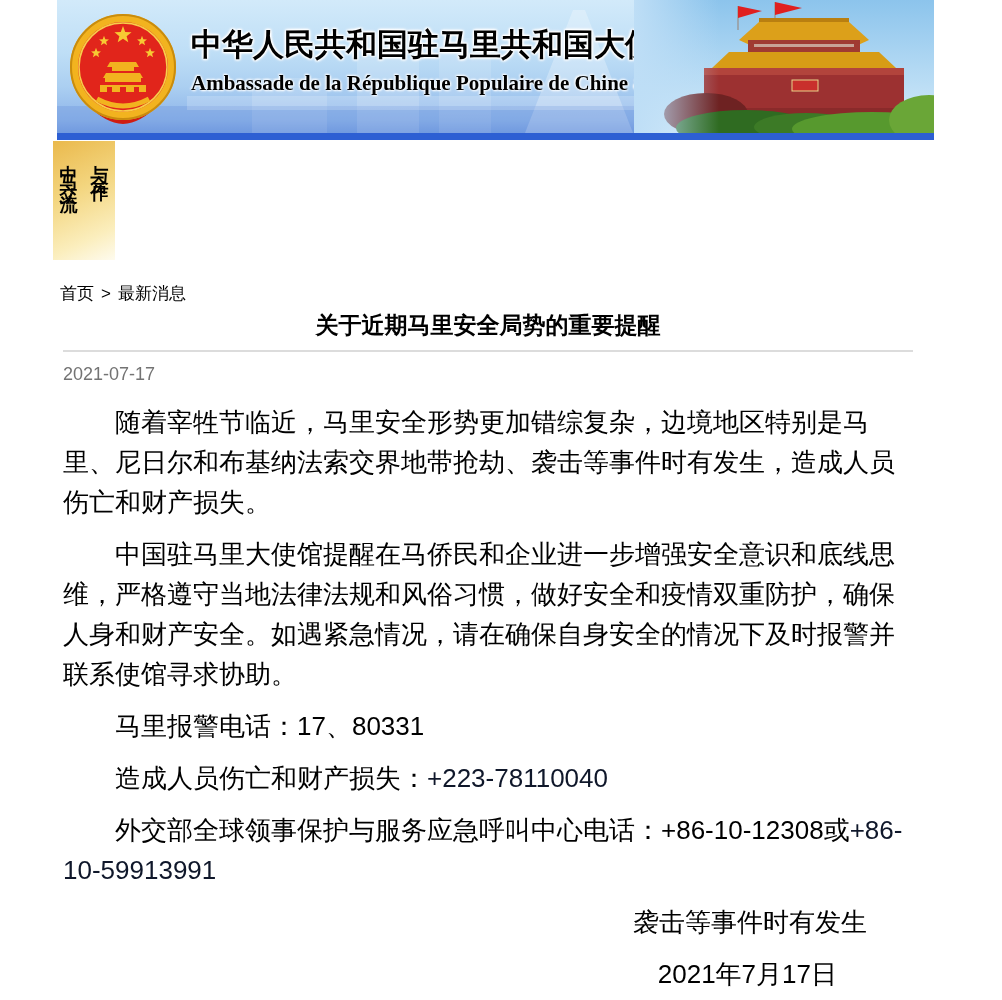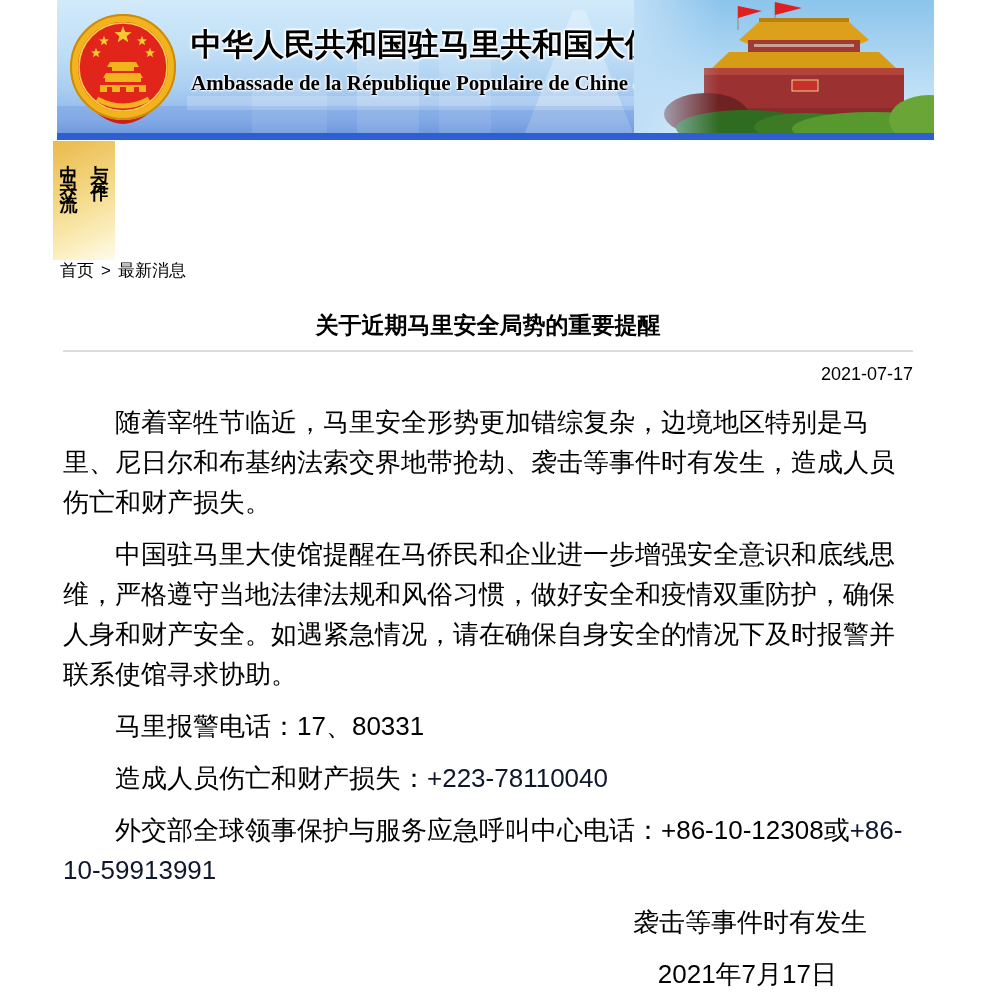--- a/index.html
+++ b/index.html
@@ -26,30 +26,30 @@
 
   
   .menu-box { position:absolute; left:53px; top:141px; width:62px; height:119px;
               background:linear-gradient(155deg,#eab94c 0%,#f3d episodes 0,#f3d57e 40%,#fbeebd 78%,#fefbee 100%);
               background:linear-gradient(155deg,#eab94c 0%,#f3d57e 40%,#fbeebd 78%,#fefbee 100%);
               display:flex; justify-content:center; gap:13px; padding-top:9px; cursor:pointer; }
   .vcol { writing-mode:vertical-lr; text-orientation:upright; font-weight:bold;
           font-size:18px; line-height:18px; letter-spacing:10px; color:#000; }
 
   
-  .breadcrumb { position:absolute; left:60px; top:259px; font-size:17px; color:#000; }
+  .breadcrumb { position:absolute; left:60px; top:282px; font-size:17px; color:#000; }
   .breadcrumb .sep { margin:0 7px; }
   .crumb { cursor:pointer; }
 
   
   .article { position:absolute; left:63px; top:298px; width:850px; }
   .article-title { font-size:23px; font-weight:bold; text-align:center;
                    line-height:30px; margin:12px 0 10px; }
   .divider { border:none; border-top:2px solid #dcdcdc; height:0; margin:0; }
-  .article-date { font-size:18px; line-height:20px; text-align:right; margin:12px 0 18px; color:#000000; }
+  .article-date { font-size:18px; line-height:20px; text-align:left; margin:12px 0 18px; color:#737373; }
   .para { font-size:26px; line-height:40px; text-indent:2em; margin:0 0 12px; }
   .para.break { word-break:break-all; }
   .link { color:#0f172a; text-decoration:none; cursor:pointer; }
   .sig { font-size:26px; line-height:40px; text-align:right; padding-right:46px; margin:0 0 12px; }
   .sig-date { padding-right:76px; }
 </style>
 </head>
 <body>
 
 <div class="page">

